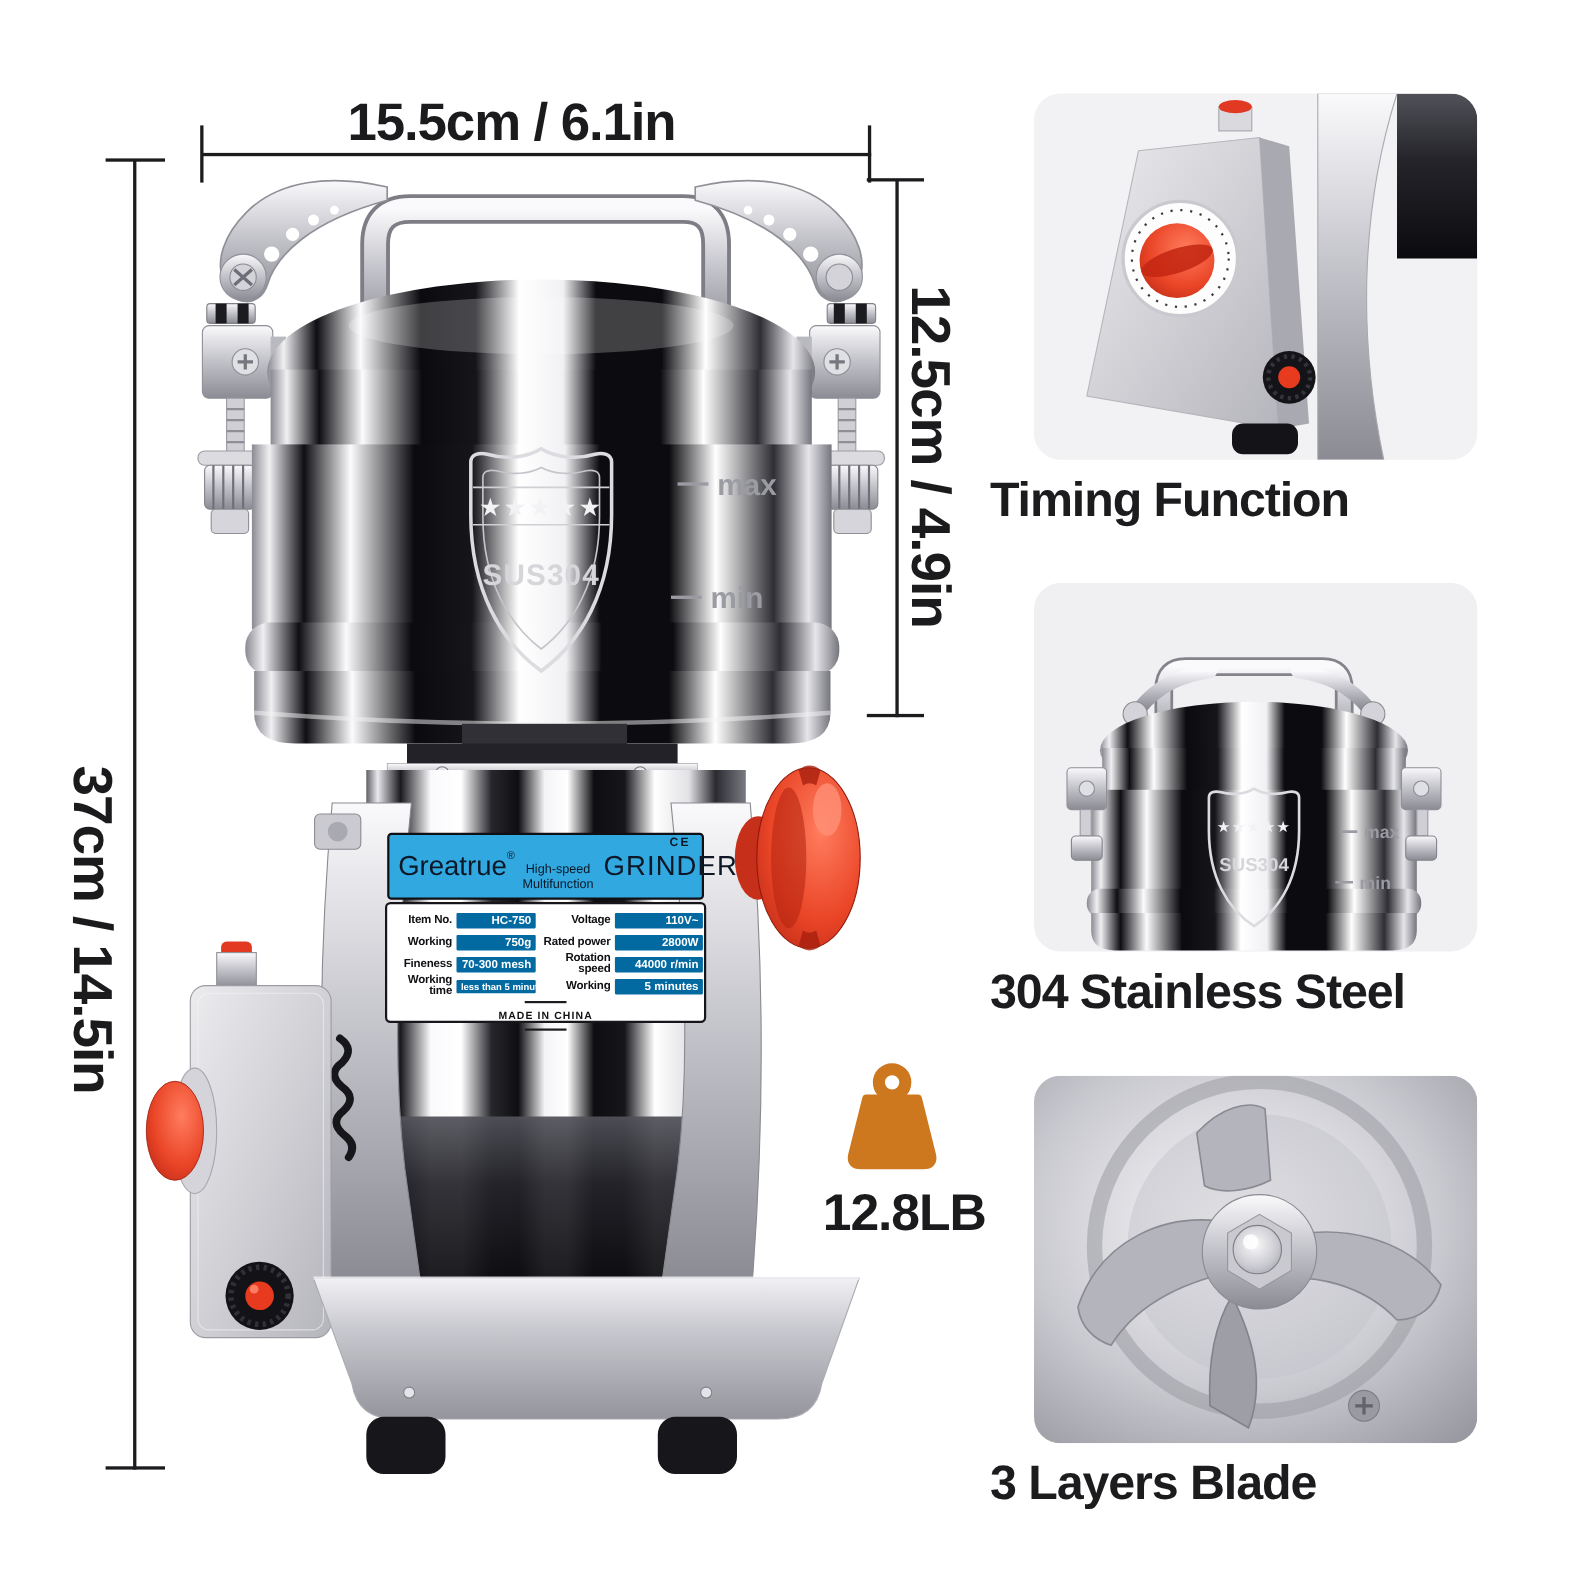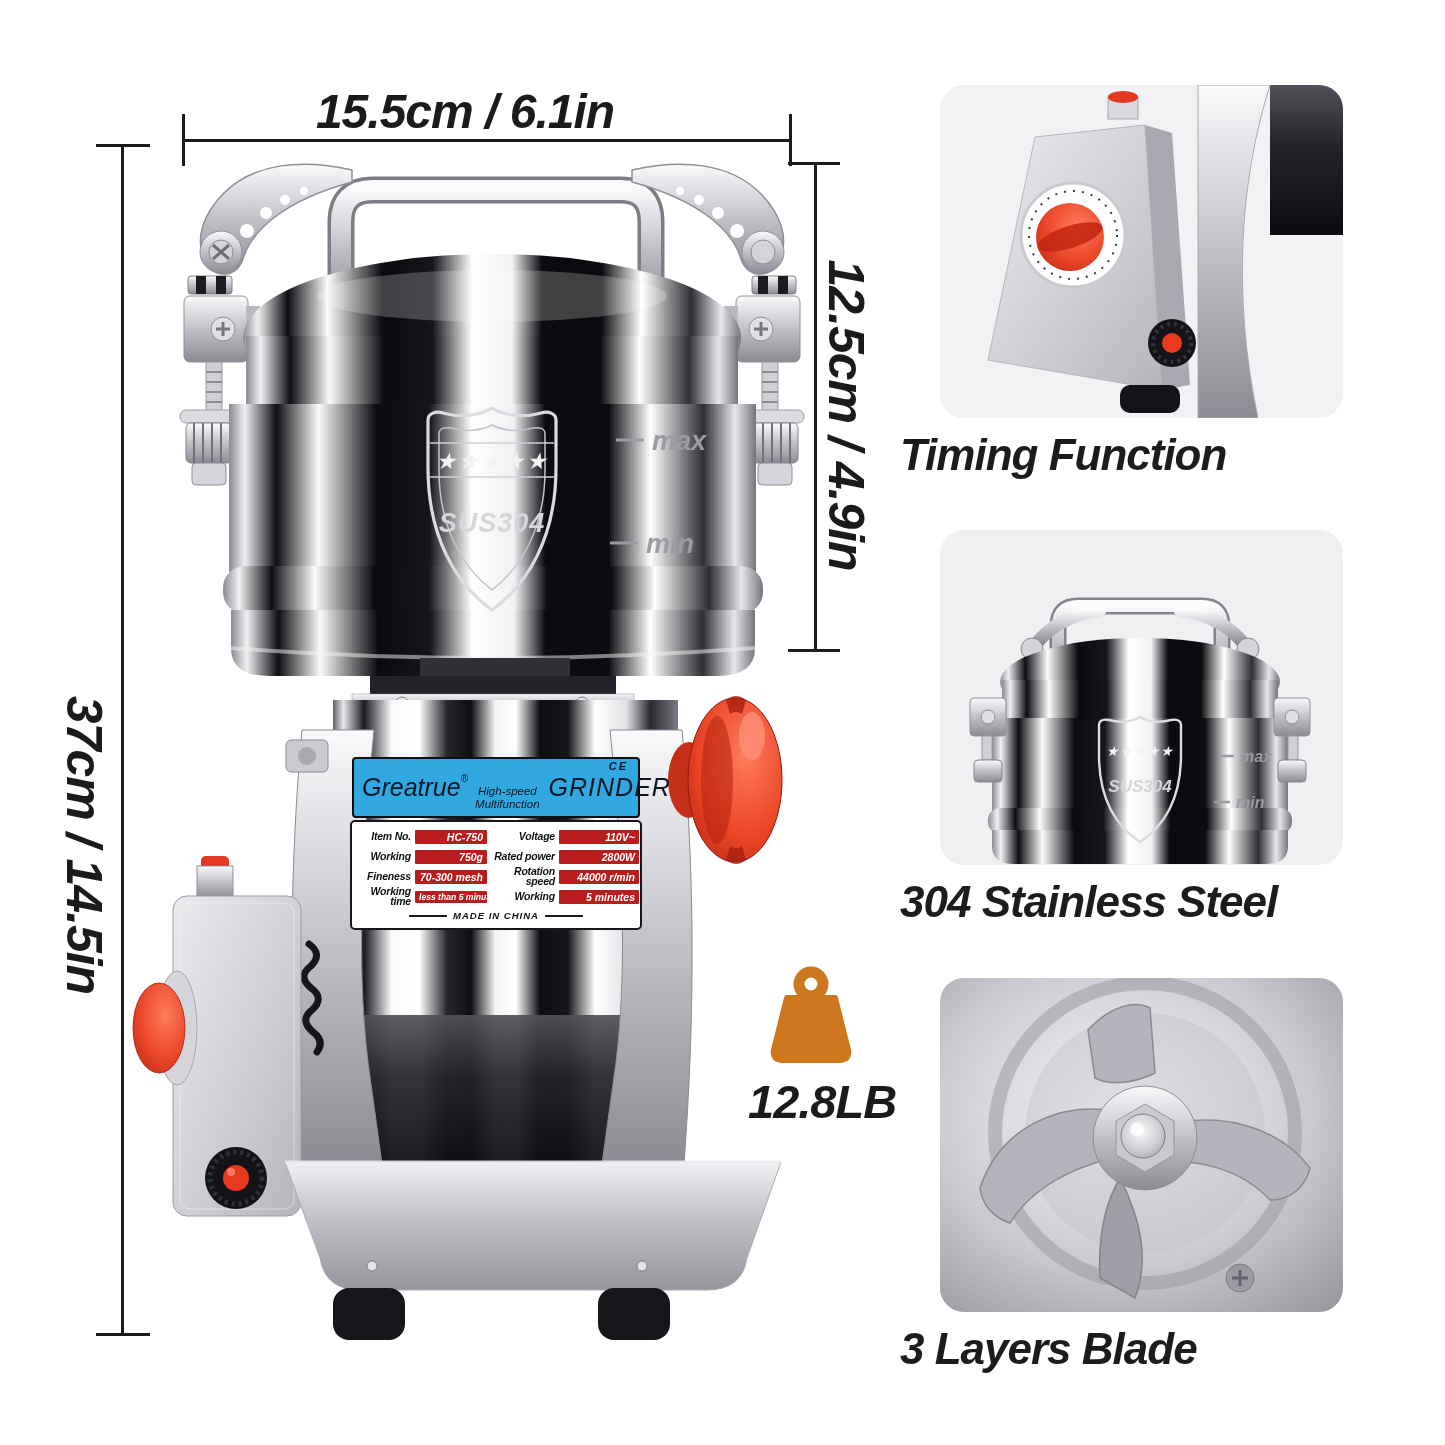--- a/index.html
+++ b/index.html
@@ -1,17 +1,17 @@
 <!DOCTYPE html>
 <html><head>
 <meta charset="utf-8">
 <style>
   html,body{margin:0;padding:0;background:#fff;}
   .canvas{position:relative;width:1445px;height:1445px;background:#ffffff;overflow:hidden;
-          font-family:"Liberation Sans", sans-serif;color:#1b1b1d;font-style:italic;}
+          font-family:"Liberation Sans", sans-serif;color:#1b1b1d;}
   .abs{position:absolute;}
   
   .dim-line{position:absolute;background:#1c1c1e;}
   .dim-label-h{position:absolute;font-size:48px;font-weight:bold;white-space:nowrap;
                transform:translateX(-50%);letter-spacing:-1px;}
   .dim-label-v{position:absolute;font-size:50px;font-weight:bold;white-space:nowrap;
                transform:translate(-50%,-50%) rotate(90deg);letter-spacing:-1px;}
   
   .weight-text{position:absolute;font-size:47px;font-weight:bold;line-height:1.26;
                letter-spacing:-1px;color:#1b1b1d;}
@@ -25,24 +25,24 @@
   .brand-sub{font-size:11.5px;line-height:1.05;margin-left:7px;margin-top:20px;text-align:center;}
   .brand-product{font-size:25px;letter-spacing:1px;margin-left:9px;}
   .brand-ce{position:absolute;right:10px;top:1px;font-size:11px;letter-spacing:2px;font-weight:bold;}
   
   .spec-panel{position:absolute;left:350px;top:820px;width:292px;height:110px;
               background:#ffffff;border:2px solid #17171b;border-radius:5px;
               box-sizing:border-box;padding:5px 7px 3px 7px;}
   .spec-row{display:grid;grid-template-columns:52px 72px 64px 80px;gap:0 4px;
             align-items:center;height:20px;text-align:right;}
   .spec-label{font-size:10.5px;font-weight:bold;color:#101014;line-height:0.95;letter-spacing:-0.2px;}
-  .spec-value{background:#b91c1c;color:#ffffff;font-size:10.5px;font-weight:bold;
+  .spec-value{background:#0369a1;color:#ffffff;font-size:10.5px;font-weight:bold;
               padding:2px 4px;border-radius:1px;white-space:nowrap;line-height:1;}
   .spec-value.small{font-size:8.6px;}
-  .spec-footer{display:flex;align-items:center;justify-content:center;gap:6px;margin-top:3px;}
+  .spec-footer{display:flex;align-items:center;justify-content:center;gap:6px;margin-top:3px;flex-direction:column;}
   .spec-footer-line{width:38px;height:2px;background:#1d1d21;}
   .spec-footer-text{font-size:9.5px;font-weight:bold;letter-spacing:1px;color:#101014;}
   
   .card{position:absolute;left:940px;width:403px;}
   .thumb{width:403px;border-radius:24px;background:#f2f2f4;overflow:hidden;}
   .caption{width:483px;margin-left:-40px;margin-top:12px;
            font-size:44px;font-weight:bold;color:#1c1c1e;white-space:nowrap;letter-spacing:-1px;}
 </style>
 </head>
 <body>

